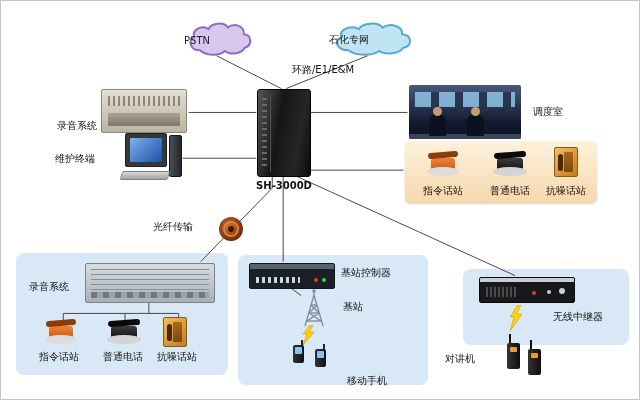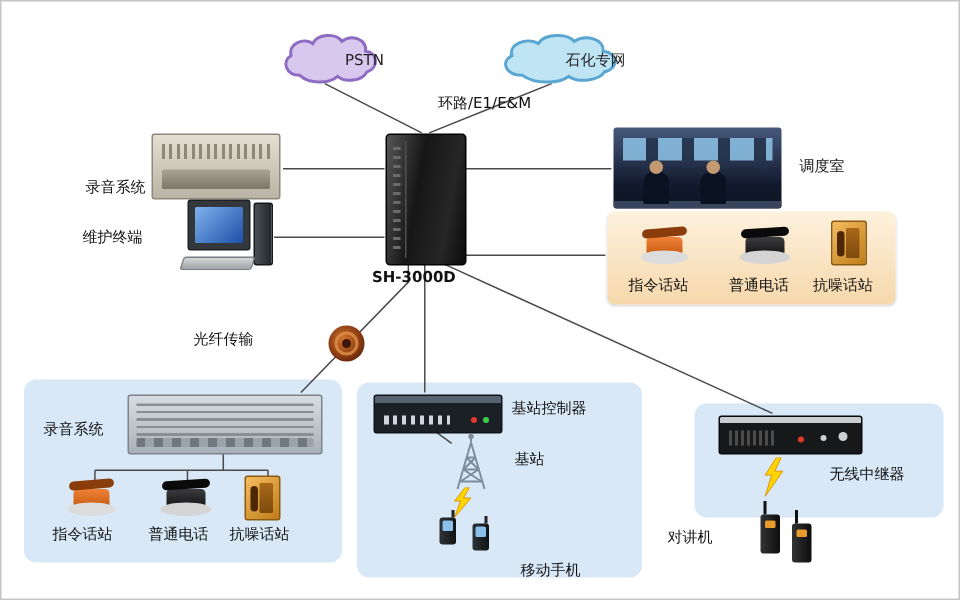--- a/index.html
+++ b/index.html
@@ -2,23 +2,23 @@
 <html><head>
 <meta charset="utf-8">
 <style>
   *{box-sizing:border-box;margin:0;padding:0}
   body{background:#e9e9e9;font-family:"DejaVu Sans","Liberation Sans",sans-serif}
   #stage{position:relative;width:640px;height:400px;background:#ffffff;border:1px solid #c4c4c4;overflow:hidden;margin:0 auto}
   .zone{position:absolute;background:#d8e8f6;border-radius:8px;z-index:0}
   .panel{position:absolute;background:linear-gradient(180deg,#fdf1dd,#f6d8ab);border-radius:5px;box-shadow:0 1px 2px rgba(0,0,0,.18);z-index:0}
   .lines{position:absolute;inset:0;width:100%;height:100%;z-index:1}
   .lbl{position:absolute;font-size:10px;color:#111;white-space:nowrap;line-height:1.25;z-index:2}
-  .lbl.c{text-align:left}
+  .lbl.c{text-align:center}
   .bold{font-weight:bold}
-  .cloud{position:absolute;display:flex;align-items:center;justify-content:flex-end;z-index:2}
+  .cloud{position:absolute;display:flex;align-items:center;justify-content:flex-start;z-index:2}
   .cloud svg{position:absolute;inset:0;width:100%;height:100%}
   .cloud span{position:relative;font-size:10px;color:#222}
   .device,.coil,.bolt,.tower{position:absolute;z-index:2}
   .cabinet{position:absolute;z-index:2;background:linear-gradient(100deg,#565656,#161616 40%,#262626 75%,#0b0b0b);border:1px solid #000;border-radius:3px}
   .cabinet::before{content:"";position:absolute;left:4px;top:8px;bottom:10px;width:5px;background:repeating-linear-gradient(180deg,#6a6a6a 0 2px,transparent 2px 6px)}
   .cabinet::after{content:"";position:absolute;left:12px;top:4px;bottom:4px;width:1px;background:#505050}
   .recorder{background:linear-gradient(180deg,#e3dfd2,#b9b4a3);border:1px solid #8d887a;border-radius:2px}
   .recorder::before{content:"";position:absolute;left:6px;right:6px;top:6px;height:10px;background:repeating-linear-gradient(90deg,#8d887a 0 2px,transparent 2px 5px)}
   .recorder::after{content:"";position:absolute;left:6px;right:6px;bottom:6px;height:13px;background:linear-gradient(180deg,#a8a392,#7d7868);border-radius:1px}
   .monitor{background:#33383d;border-radius:2px;border:1px solid #1d2024}
@@ -129,21 +129,21 @@
 
   <div>
     <div class="phone-cmd" style="left:430px;top:157px"></div>
     <div class="phone-desk" style="left:496px;top:157px"></div>
     <div class="phone-noise" style="left:553px;top:146px"></div>
     <span class="lbl c" style="left:418px;top:184px;width:48px">指令话站</span>
     <span class="lbl c" style="left:485px;top:184px;width:48px">普通电话</span>
     <span class="lbl c" style="left:541px;top:184px;width:48px">抗噪话站</span>
   </div>
 
-  <span class="lbl" style="left:128px;top:220px">光纤传输</span>
+  <span class="lbl" style="left:152px;top:220px">光纤传输</span>
   <div class="coil" style="left:218px;top:216px"></div>
 
   <div>
     <span class="lbl" style="left:28px;top:280px">录音系统</span>
     <div class="device rack" style="left:84px;top:262px;width:130px;height:40px"></div>
     <div class="phone-cmd" style="left:48px;top:325px"></div>
     <div class="phone-desk" style="left:110px;top:325px"></div>
     <div class="phone-noise" style="left:162px;top:316px"></div>
     <span class="lbl c" style="left:34px;top:350px;width:48px">指令话站</span>
     <span class="lbl c" style="left:98px;top:350px;width:48px">普通电话</span>

